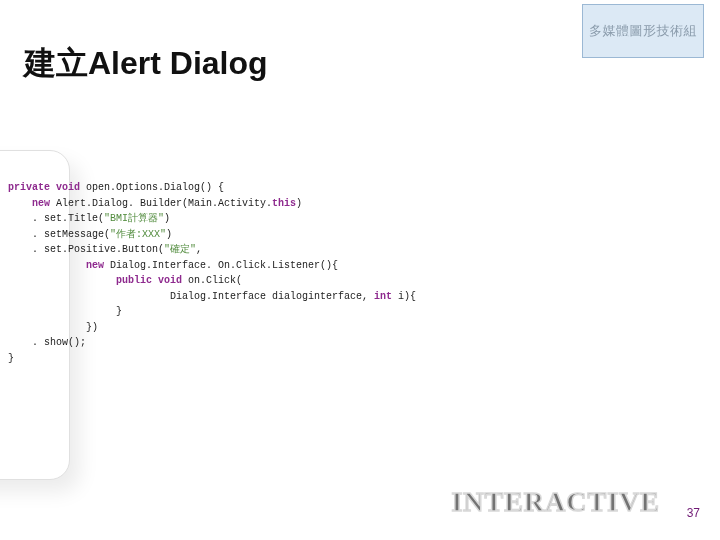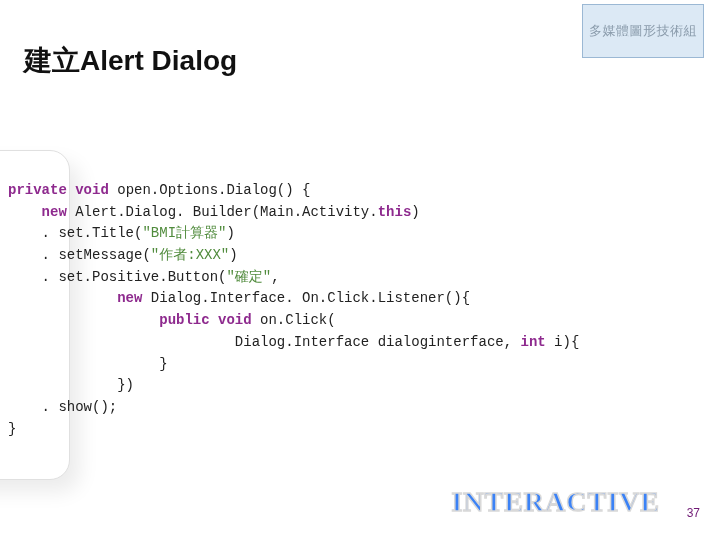--- a/index.html
+++ b/index.html
@@ -19,51 +19,51 @@
       border: 1px solid #9bb8d4;
       color: #8a9bab;
       font-size: 13px;
       padding: 17px 6px;
       letter-spacing: 0.5px;
     }
     .slide-title {
       position: absolute;
       top: 42px;
       left: 24px;
-      font-size: 28px;
+      font-size: 32px;
       font-weight: 700;
       color: #111;
     }
     .code-area {
       position: absolute;
       top: 180px;
       left: 0;
       right: 0;
       font-family: "Courier New", monospace;
-      font-size: 14px;
+      font-size: 10px;
       line-height: 1.55;
       white-space: pre;
       color: #222;
       padding-left: 8px;
     }
     .kw { color: #8e2a8e; font-weight: bold; }
     .str { color: #508b3c; }
     .footer-brand {
       position: absolute;
       bottom: 24px;
       right: 60px;
       font-family: "Comic Sans MS", cursive;
       font-weight: 900;
       font-size: 28px;
       letter-spacing: 1px;
       line-height: 0.95;
       text-align: right;
     }
     .brand-line1 {
-      color: #3b82f6;
+      color: #737373;
       -webkit-text-stroke: 1.5px #d9d9d9;
       text-shadow: 0 0 0 #ddd;
     }
     .brand-line2 {
       -webkit-text-stroke: 1.5px #9aa;
     }
     .brand-line2 .m1 { color: #e67ea0; -webkit-text-stroke: 1px #c45b80; }
     .brand-line2 .m2 { color: #6fb86f; -webkit-text-stroke: 1px #4a944a; }
     .brand-line2 .m3 { color: #e6a94a; -webkit-text-stroke: 1px #c48a2e; }
     .brand-line2 .m4 { color: #7aa6d6; -webkit-text-stroke: 1px #5a86b6; text-transform: lowercase; }

